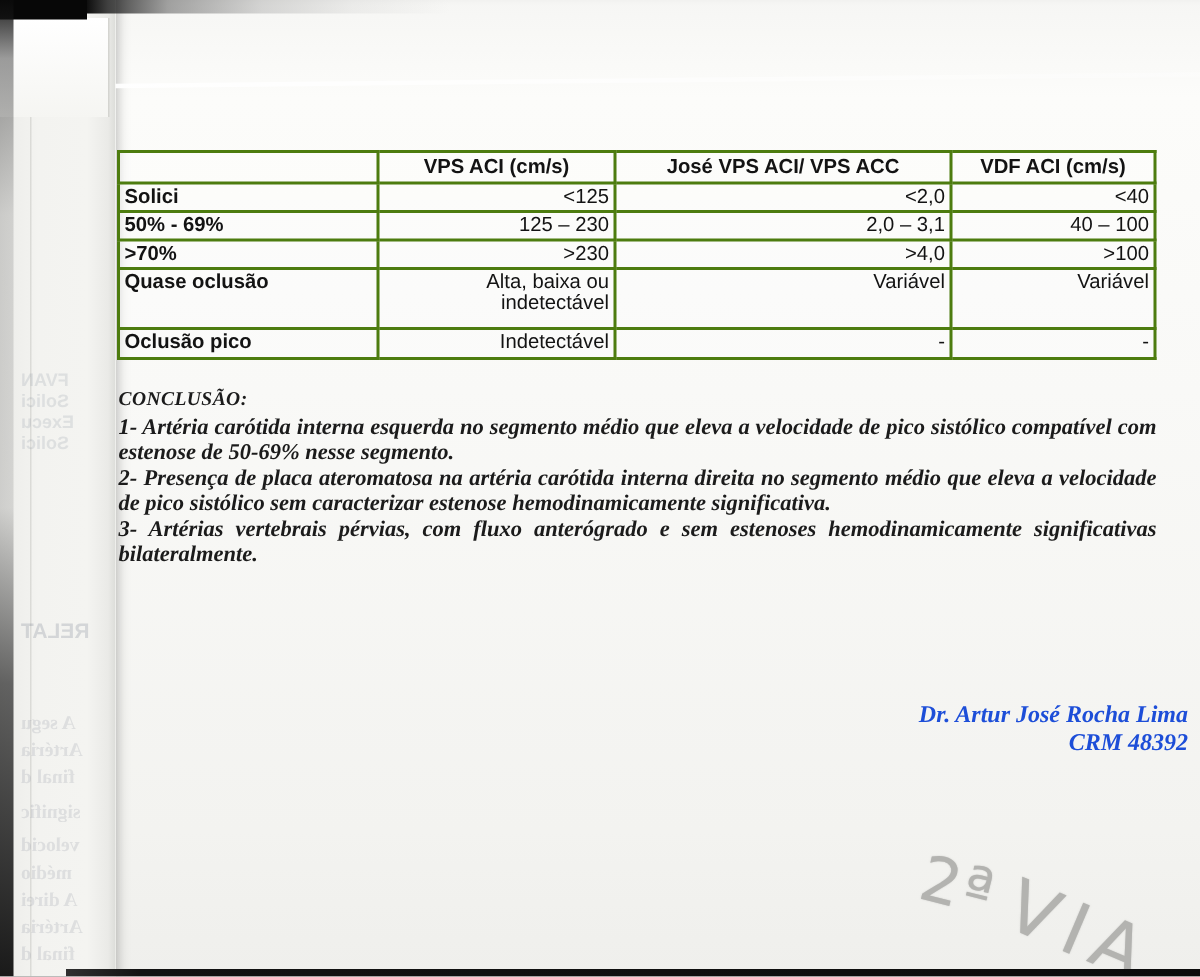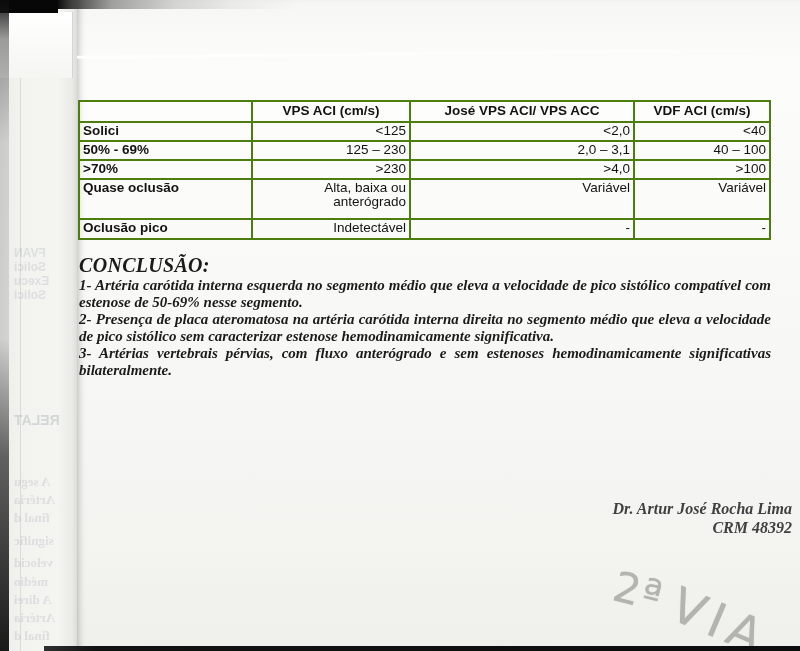--- a/index.html
+++ b/index.html
@@ -66,27 +66,27 @@
   td.val{text-align:right;font-weight:normal;}
   tr.r-single td{height:14px;}
   tr.r-tall td{height:36px;vertical-align:top;}
   tr.r-last td{height:16px;}
   
   .conclusion{
     position:absolute;left:79px;top:257px;width:692px;
     font-family:"Liberation Serif",serif;font-style:italic;font-weight:bold;
     color:#1b1b1b;font-size:15px;line-height:17px;text-align:justify;
   }
-  .conclusion .c-title{font-size:20px;margin:0 0 3px 0;letter-spacing:.3px;}
+  .conclusion .c-title{font-size:13px;margin:0 0 3px 0;letter-spacing:.3px;}
   .conclusion p{margin:0;}
   
   .signature{
     position:absolute;right:8px;top:468px;text-align:right;
     font-family:"Liberation Serif",serif;font-style:italic;font-weight:bold;
-    color:#404040;font-size:16px;line-height:18.5px;white-space:nowrap;margin-top:32px;
+    color:#1d4ed8;font-size:16px;line-height:18.5px;white-space:nowrap;
   }
   
   .stamp{
     position:absolute;left:612px;top:578px;width:190px;
     transform:rotate(14deg);color:#b3b3b0;
     font-family:"DejaVu Sans",sans-serif;font-weight:normal;
     text-shadow:0 0 1px rgba(175,175,172,.7);
     user-select:none;white-space:nowrap;
   }
   .stamp .p1{font-size:42px;letter-spacing:2px;}
@@ -148,21 +148,21 @@
       <td class="val">40 – 100</td>
     </tr>
     <tr class="r-single">
       <td class="rowlabel">&gt;70%</td>
       <td class="val">&gt;230</td>
       <td class="val">&gt;4,0</td>
       <td class="val">&gt;100</td>
     </tr>
     <tr class="r-tall">
       <td class="rowlabel">Quase oclusão</td>
-      <td class="val">Alta, baixa ou anterógrado</td>
+      <td class="val">Alta, baixa ou indetectável</td>
       <td class="val">Variável</td>
       <td class="val">Variável</td>
     </tr>
     <tr class="r-last">
       <td class="rowlabel">Oclusão pico</td>
       <td class="val">Indetectável</td>
       <td class="val">-</td>
       <td class="val">-</td>
     </tr>
   </tbody>

